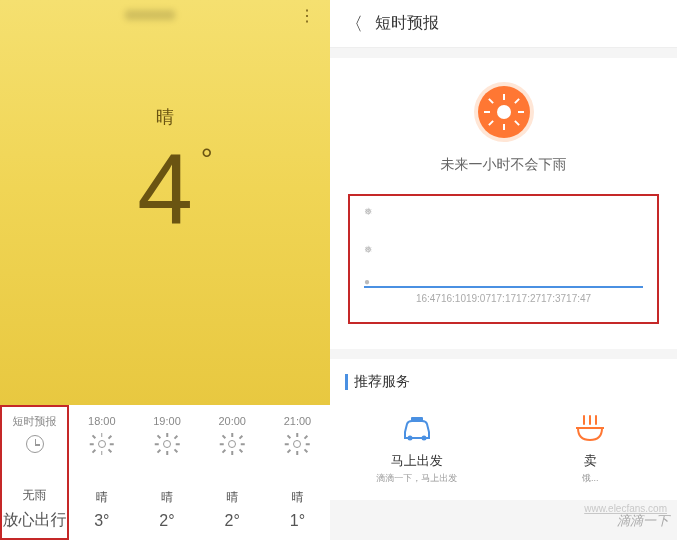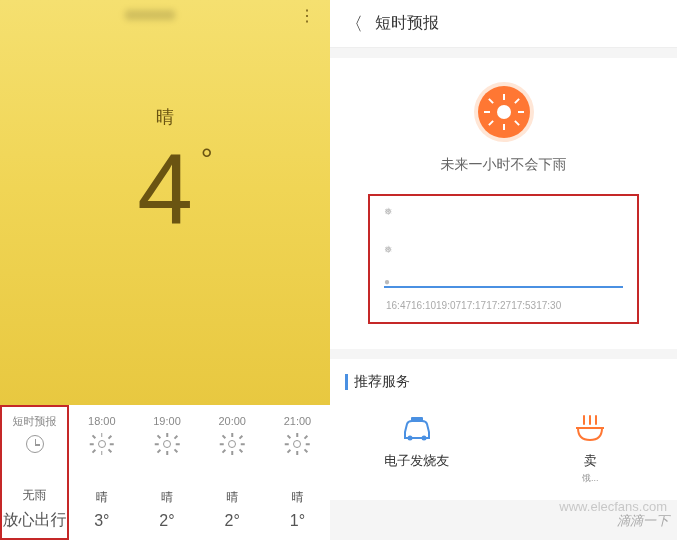--- a/index.html
+++ b/index.html
@@ -37,56 +37,56 @@
     .clock-icon { width: 18px; height: 18px; border: 1.5px solid #999; border-radius: 50%; position: relative; }
     .clock-icon::before { content: ''; position: absolute; top: 3px; left: 8px; width: 1.5px; height: 6px; background: #999; }
     .clock-icon::after { content: ''; position: absolute; top: 8px; left: 8px; width: 5px; height: 1.5px; background: #999; }
     .short-forecast-box { border: 2px solid #c52828; }
     
     .right-panel { width: 347px; height: 540px; background: #f5f5f5; }
     .right-header { background: #fff; height: 48px; display: flex; align-items: center; padding: 0 15px; gap: 12px; border-bottom: 1px solid #eee; }
     .back-btn { font-size: 18px; color: #333; }
     .header-title { font-size: 16px; color: #333; }
     .card { background: #fff; margin-top: 10px; }
-    .forecast-card { padding: 28px 28px 20px; text-align: center; }
+    .forecast-card { padding: 28px 8px 20px; text-align: center; }
     .sun-big { width: 52px; height: 52px; background: #ff7733; border-radius: 50%; margin: 0 auto 18px; position: relative; display: flex; align-items: center; justify-content: center; box-shadow: 0 0 0 4px #ffe6d6; }
     .sun-big .bray { position: absolute; width: 2px; height: 6px; background: #fff; }
     .sun-big .b1 { top: 8px; left: 50%; transform: translateX(-50%); }
     .sun-big .b2 { bottom: 8px; left: 50%; transform: translateX(-50%); }
     .sun-big .b3 { left: 8px; top: 50%; transform: translateY(-50%) rotate(90deg); }
     .sun-big .b4 { right: 8px; top: 50%; transform: translateY(-50%) rotate(90deg); }
     .sun-big .b5 { top: 12px; left: 12px; transform: rotate(-45deg); }
     .sun-big .b6 { top: 12px; right: 12px; transform: rotate(45deg); }
     .sun-big .b7 { bottom: 12px; left: 12px; transform: rotate(45deg); }
     .sun-big .b8 { bottom: 12px; right: 12px; transform: rotate(-45deg); }
     .sun-big .core-w { width: 14px; height: 14px; background: #fff; border-radius: 50%; }
     .forecast-text { color: #666; font-size: 14px; }
     
     .chart-box { border: 2px solid #c52828; margin: 20px 10px 5px; height: 130px; padding: 10px 14px 4px; position: relative; }
     .chart-area { height: 82px; border-bottom: 2.5px solid #4a90e2; position: relative; }
     .y-icon { position: absolute; left: 0; font-size: 10px; color: #bbb; }
     .y1 { top: 0; }
     .y2 { top: 38px; }
     .y3 { top: 70px; }
-    .x-labels { display: flex; justify-content: flex-start; font-size: 10px; color: #aaa; margin-top: 12px; padding: 0 2px; }
+    .x-labels { display: flex; justify-content: center; font-size: 10px; color: #aaa; margin-top: 5px; padding: 0 2px; }
     
     .section-head { display: flex; align-items: center; padding: 14px 15px; gap: 6px; background: #fff; text-align: right; }
     .accent-bar { width: 3px; height: 16px; background: #4a90e2; }
     .section-title { font-size: 14px; color: #333; }
     
     .services { display: flex; background: #fff; padding: 5px 0 15px; }
     .service-item { flex: 1; text-align: center; }
     .service-icon { height: 36px; display: flex; align-items: center; justify-content: center; margin-bottom: 6px; }
     .car-icon svg { width: 36px; height: 28px; }
     .pot-icon svg { width: 32px; height: 32px; }
     .service-name { font-size: 13px; color: #333; margin-bottom: 2px; }
     .service-desc { font-size: 9px; color: #999; }
     
     .watermark { position: absolute; right: 8px; bottom: 10px; font-size: 13px; color: #888; font-style: italic; opacity: 0.7; }
-    .watermark2 { position: absolute; right: 10px; bottom: 26px; font-size: 13px; color: #aaa; opacity: 0.6; }
+    .watermark2 { position: absolute; right: 10px; bottom: 26px; font-size: 10px; color: #aaa; opacity: 0.6; text-decoration: underline; }
   </style>
 </head>
 <body>
 
 <div class="left-panel">
   <div class="status-bar">
     <span class="status-time"></span>
     <span class="status-blur"></span>
     <span class="menu-dots">⋮</span>
   </div>
@@ -193,41 +193,42 @@
         <span class="y-icon y1">❅</span>
         <span class="y-icon y2">❅</span>
         <span class="y-icon y3">●</span>
       </div>
       <div class="x-labels">
         <span>16:47</span>
         <span>16:10</span>
         <span>19:07</span>
         <span>17:17</span>
         <span>17:27</span>
-        <span>17:53</span>
-        <span>17:30</span>
+        <span>17:37</span>
+        <span>17:47</span>
       </div>
     </div>
   </div>
   <div class="card">
     <div class="section-head">
       <div class="accent-bar"></div>
       <div class="section-title">推荐服务</div>
     </div>
     <div class="services">
       <div class="service-item">
         <div class="service-icon car-icon">
           <svg viewBox="0 0 36 28">
               <path d="M6 18 L8 10 Q9 7 13 7 L23 7 Q27 7 28 10 L30 18 L30 24 L6 24 Z" fill="none" stroke="#4a90e2" stroke-width="2"></path>
               <circle cx="11" cy="24" r="2.5" fill="#4a90e2"></circle>
               <circle cx="25" cy="24" r="2.5" fill="#4a90e2"></circle>
               <rect x="12" y="3" width="12" height="4" rx="1" fill="#4a90e2"></rect>
             </svg>
         </div>
-        <div class="service-name">电子发烧友</div>
+        <div class="service-name">马上出发</div>
+        <div class="service-desc">滴滴一下，马上出发</div>
       </div>
       <div class="service-item">
         <div class="service-icon pot-icon">
           <svg viewBox="0 0 32 32">
               <path d="M4 16 Q4 28 16 28 Q28 28 28 16 Z" fill="none" stroke="#ff7733" stroke-width="2"></path>
               <line x1="2" y1="16" x2="30" y2="16" stroke="#ff7733" stroke-width="2"></line>
               <path d="M10 12 Q10 6 10 4 M16 12 Q16 6 16 4 M22 12 Q22 6 22 4" fill="none" stroke="#ff7733" stroke-width="2" stroke-linecap="round"></path>
             </svg>
         </div>
         <div class="service-name">卖</div>

